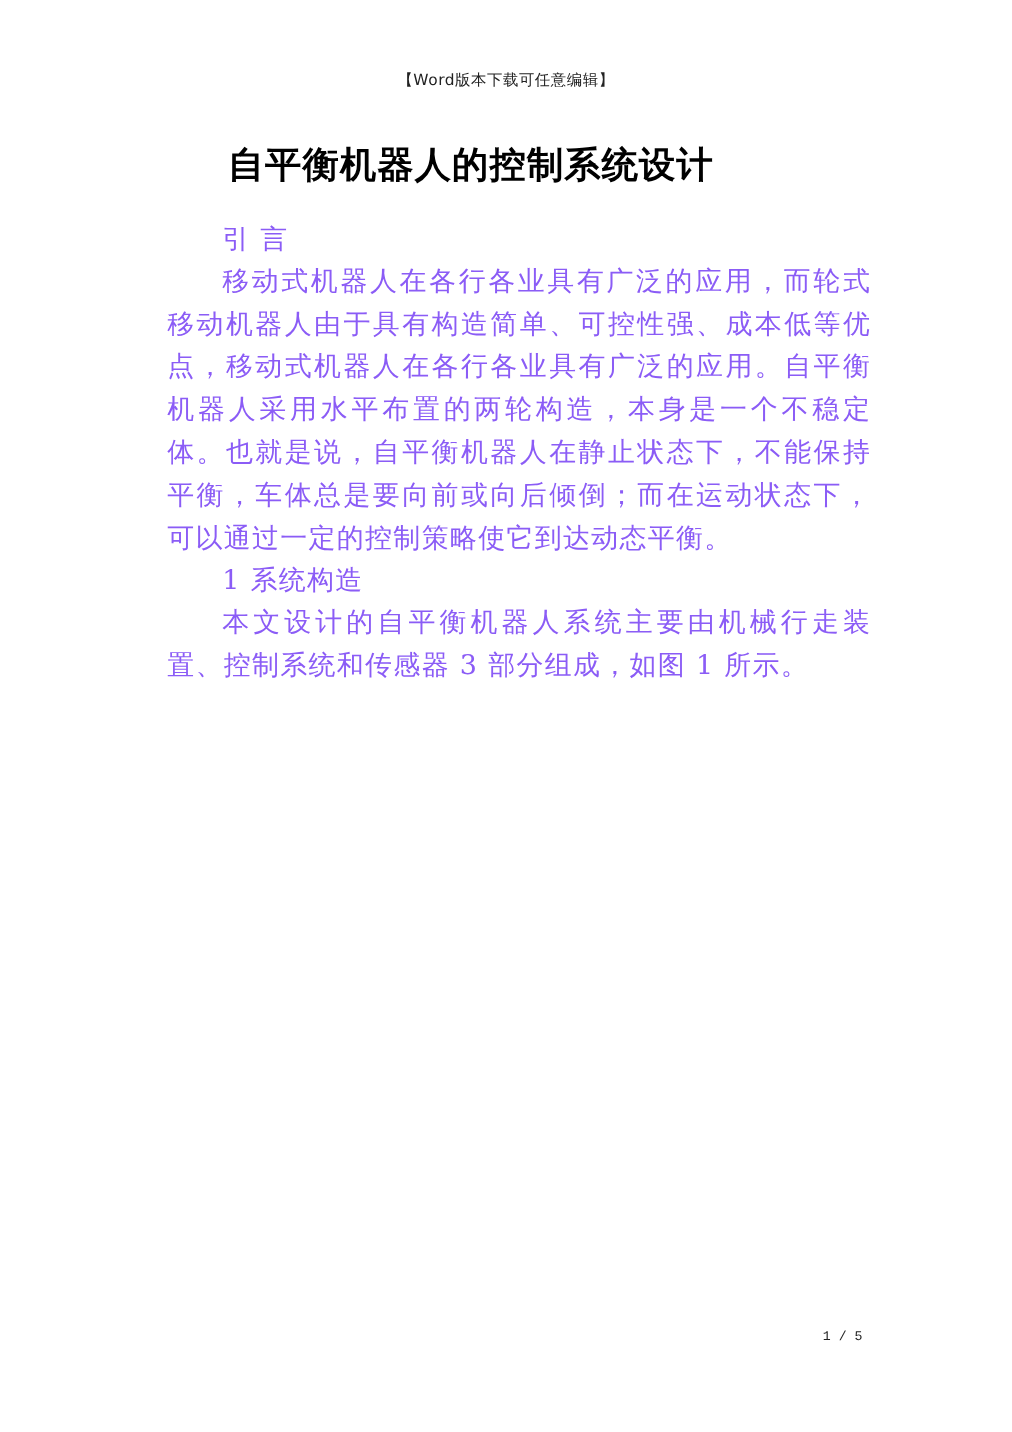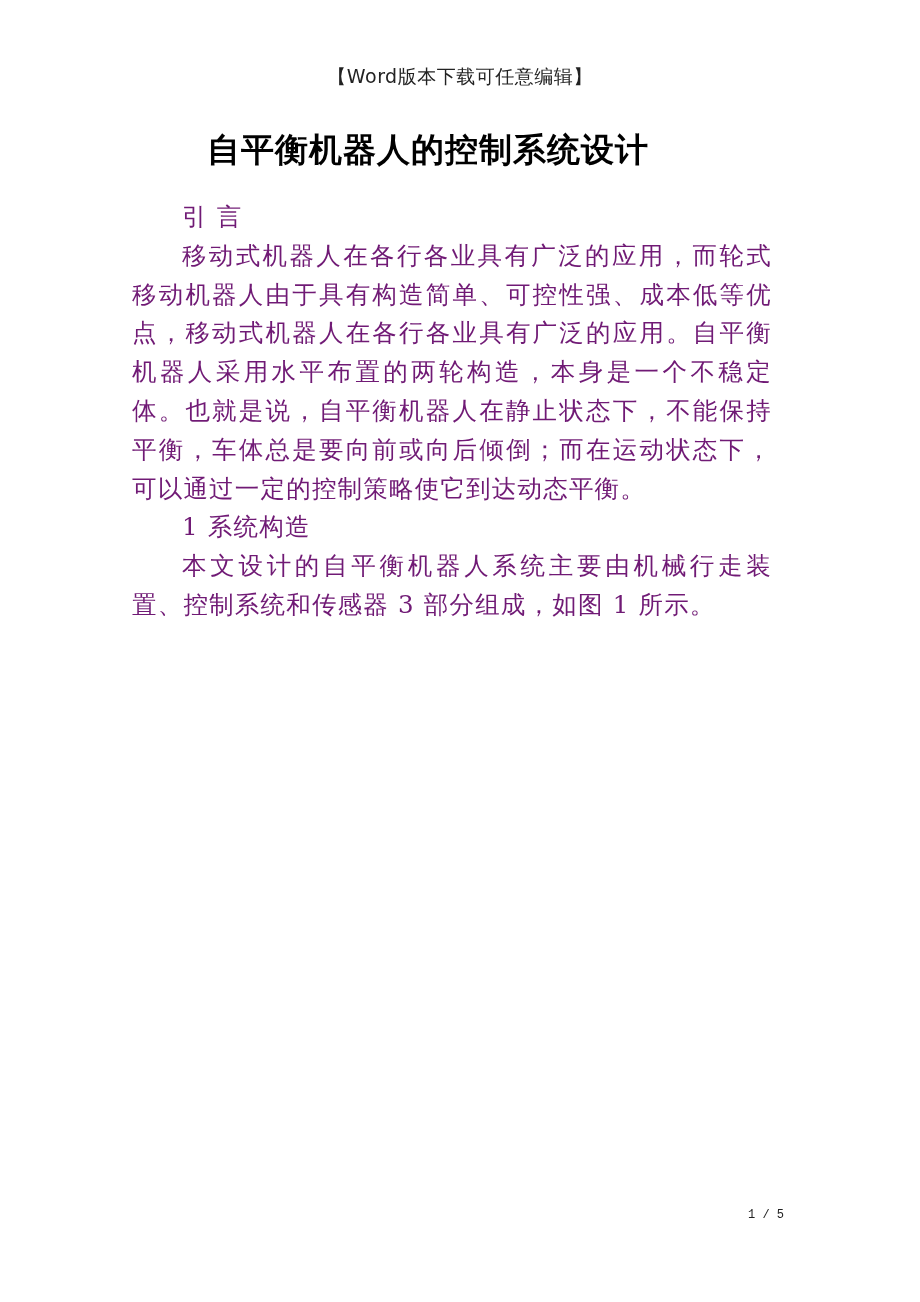--- a/index.html
+++ b/index.html
@@ -14,46 +14,46 @@
       overflow: hidden;
       color: #111111;
     }
     .page-header {
       position: absolute;
       top: 64px;
       left: 0;
       width: 920px;
       text-align: center;
       font-family: "DejaVu Sans", "Liberation Sans", sans-serif;
-      font-size: 19px;
+      font-size: 14px;
       color: #222222;
       letter-spacing: 0.5px;
     }
     .doc-title {
       position: absolute;
       top: 128px;
       left: 0;
       width: 856px;
       text-align: center;
       font-family: "DejaVu Serif", "Liberation Serif", serif;
       font-size: 33px;
       font-weight: bold;
       color: #000000;
       letter-spacing: 1px;
       margin: 0;
     }
     .doc-body {
       position: absolute;
       top: 198px;
-      left: 132px;
+      left: 152px;
       width: 640px;
       font-family: "DejaVu Serif", "Liberation Serif", serif;
       font-size: 24.5px;
       line-height: 38.8px;
-      color: #701a75;
+      color: #8b5cf6;
       text-align: justify;
       letter-spacing: 1.2px;
     }
     .doc-body p {
       margin: 0;
       text-indent: 50px;
     }
     .doc-body .heading {
       text-indent: 50px;
     }

